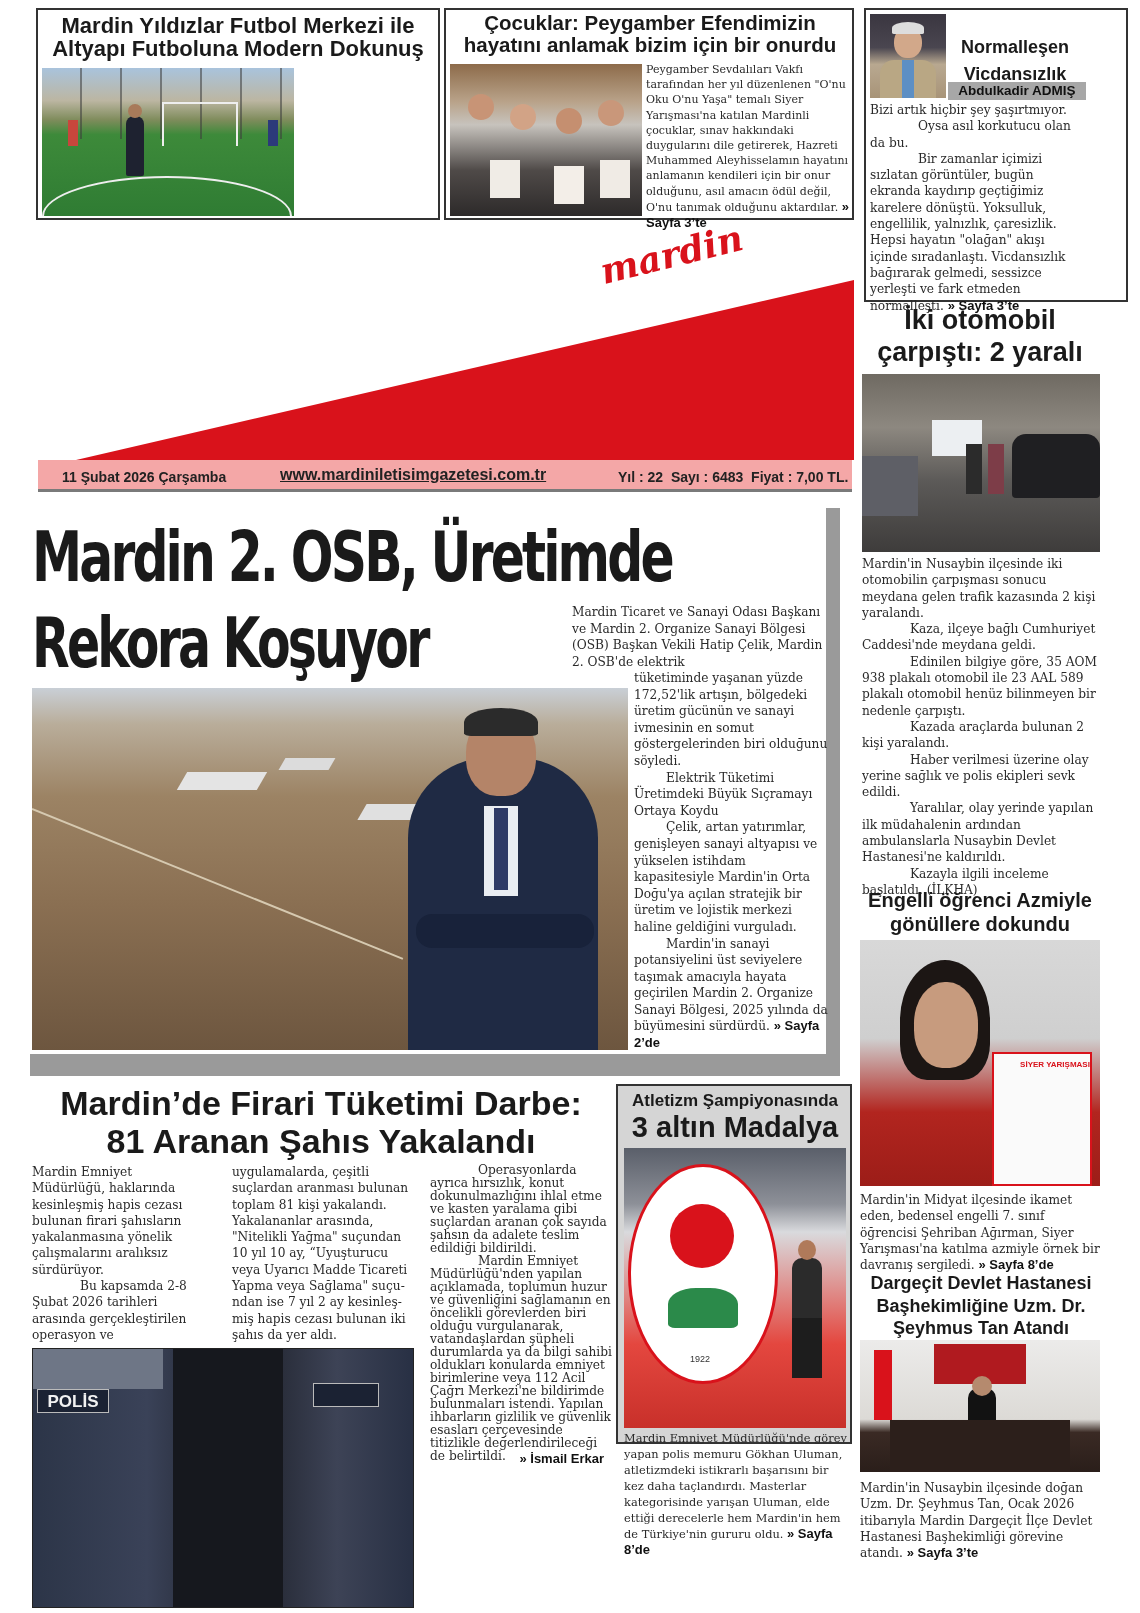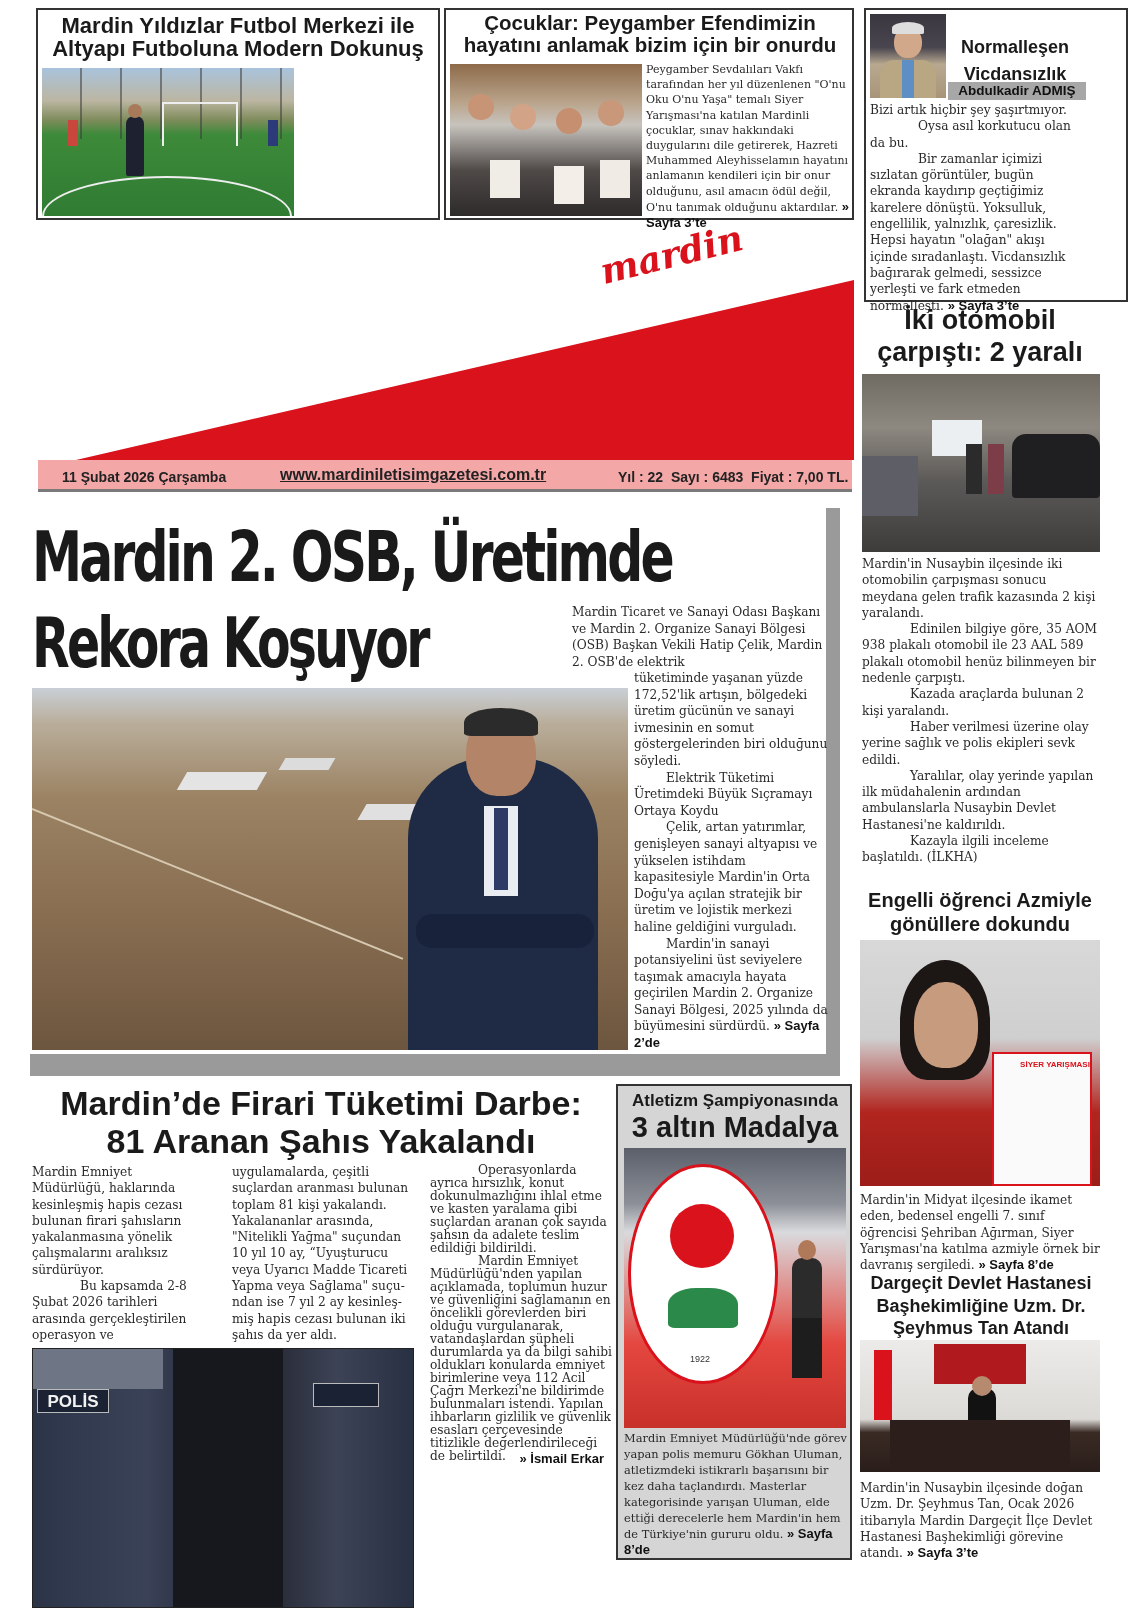--- a/index.html
+++ b/index.html
@@ -115,21 +115,21 @@
     <span class="more" style="position:absolute;right:12px;bottom:-2px;">» İsmail Erkar</span>
   </div>
   <div class="photo" style="left:6px;top:262px;width:382px;height:260px;border:1px solid #222;background:linear-gradient(90deg,#2c3548 0%,#3a4258 30%,#1c1f28 55%,#3d4356 80%,#283044 100%);">
     <div style="position:absolute;left:4px;top:40px;width:72px;height:24px;background:#1b2233;color:#f2f2f2;font-family:'Liberation Sans',sans-serif;font-weight:bold;font-size:17px;text-align:center;line-height:24px;border:1px solid #bbb;">POLİS</div>
     <div style="position:absolute;left:280px;top:34px;width:66px;height:24px;background:#1b2233;border:1px solid #bbb;"></div>
     <div style="position:absolute;left:140px;top:0;width:110px;height:260px;background:#16181e;"></div>
     <div style="position:absolute;left:0;top:0;width:130px;height:40px;background:#6e7686;"></div>
   </div>
 </div>
 
-<div class="box" style="left:616px;top:1084px;width:236px;height:476px;background:#d5d5d5;">
+<div class="box" style="left:616px;top:1084px;width:236px;height:360px;background:#d5d5d5;">
   <div class="hl" style="position:absolute;left:2px;top:6px;width:230px;font-size:17px;">Atletizm Şampiyonasında</div>
   <div class="hl" style="position:absolute;left:2px;top:26px;width:230px;font-size:29px;">3 altın Madalya</div>
   <div class="photo" style="left:6px;top:62px;width:222px;height:280px;background:linear-gradient(180deg,#5a5f6a 0%,#8d9098 20%,#d9dadd 30%,#e4473f 70%,#c8302a 100%);">
     <div style="position:absolute;left:4px;top:16px;width:150px;height:220px;background:#fff;border-radius:50%;border:3px solid #d9121b;"></div>
     <div style="position:absolute;left:46px;top:56px;width:64px;height:64px;background:#d9121b;border-radius:50%;"></div>
     <div style="position:absolute;left:44px;top:140px;width:70px;height:40px;background:#2b8a4a;border-radius:40% 40% 10% 10%;"></div>
     <div style="position:absolute;left:66px;top:206px;font-family:'Liberation Sans',sans-serif;font-size:9px;color:#333;">1922</div>
     <div style="position:absolute;left:168px;top:110px;width:30px;height:60px;background:#2b2b2b;border-radius:10px 10px 0 0;"></div>
     <div style="position:absolute;left:174px;top:92px;width:18px;height:20px;background:#b07a5a;border-radius:50%;"></div>
     <div style="position:absolute;left:168px;top:170px;width:30px;height:60px;background:#1d1d1d;"></div>
@@ -143,20 +143,21 @@
   <div class="hl" style="position:absolute;left:0;top:0;width:248px;font-size:27px;line-height:32px;">İki otomobil çarpıştı: 2 yaralı</div>
   <div class="photo" style="left:6px;top:70px;width:238px;height:178px;background:linear-gradient(180deg,#6f6a62 0%,#8d8880 30%,#5c5a58 60%,#3e3c3b 100%);">
     <div style="position:absolute;left:70px;top:46px;width:50px;height:36px;background:#eceff2;"></div>
     <div style="position:absolute;left:150px;top:60px;width:88px;height:64px;background:#1f1f22;border-radius:14px 14px 4px 4px;"></div>
     <div style="position:absolute;left:0;top:82px;width:56px;height:60px;background:#5e5f66;"></div>
     <div style="position:absolute;left:104px;top:70px;width:16px;height:50px;background:#2b2b2b;"></div>
     <div style="position:absolute;left:126px;top:70px;width:16px;height:50px;background:#7d3d48;"></div>
   </div>
   <div class="body" style="position:absolute;left:6px;top:252px;width:240px;line-height:16.3px;">
     <p>Mardin'in Nusaybin ilçesinde iki otomobilin çarpışması sonucu meydana gelen trafik kazasında 2 kişi yaralandı.</p>
+    <p class="indent">Kaza, ilçeye bağlı Cumhuriyet Caddesi'nde meydana geldi.</p>
     <p class="indent">Edinilen bilgiye göre, 35 AOM 938 plakalı otomobil ile 23 AAL 589 plakalı otomobil henüz bilinmeyen bir nedenle çarpıştı.</p>
     <p class="indent">Kazada araçlarda bulunan 2 kişi yaralandı.</p>
     <p class="indent">Haber verilmesi üzerine olay yerine sağlık ve polis ekipleri sevk edildi.</p>
     <p class="indent">Yaralılar, olay yerinde yapılan ilk müdahalenin ardından ambulanslarla Nusaybin Devlet Hastanesi'ne kaldırıldı.</p>
     <p class="indent">Kazayla ilgili inceleme başlatıldı. (İLKHA)</p>
   </div>
 
   <div class="hl" style="position:absolute;left:0;top:584px;width:248px;font-size:20px;line-height:24px;">Engelli öğrenci Azmiyle gönüllere dokundu</div>
   <div class="photo" style="left:4px;top:636px;width:240px;height:246px;background:linear-gradient(180deg,#d8d8d8 0%,#cfcfcf 40%,#b2251f 70%,#9c1d18 100%);">
     <div style="position:absolute;left:40px;top:20px;width:90px;height:120px;background:#1c1614;border-radius:50% 50% 30% 30%;"></div>

